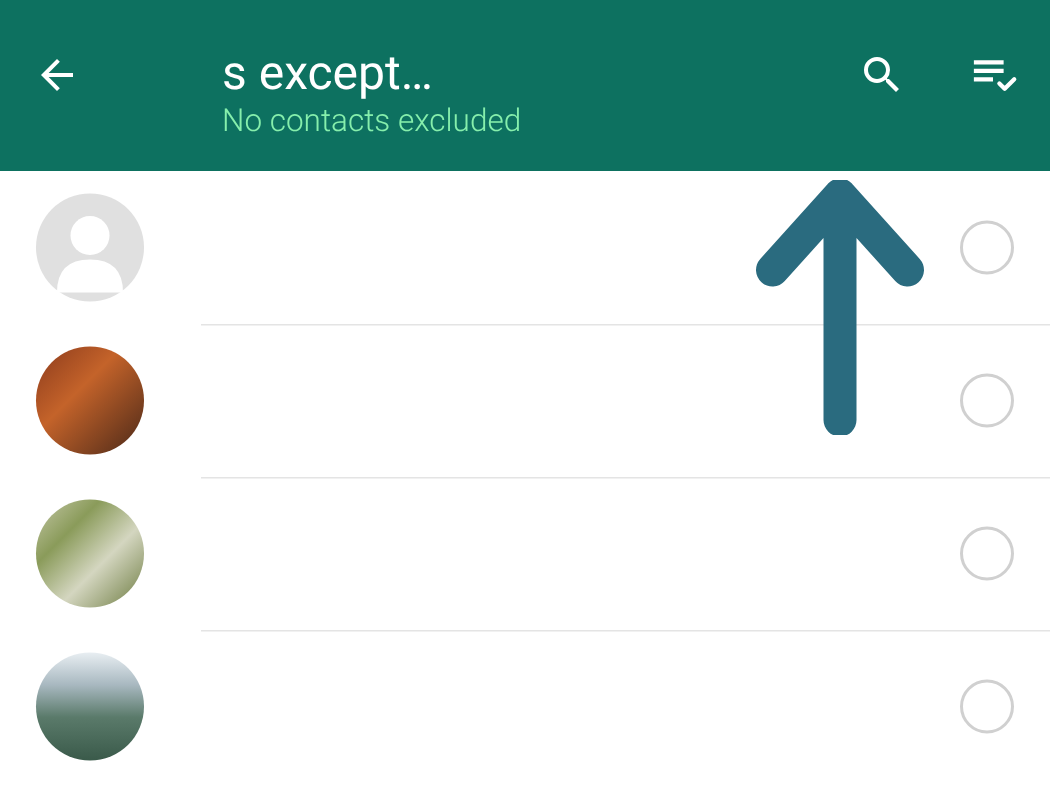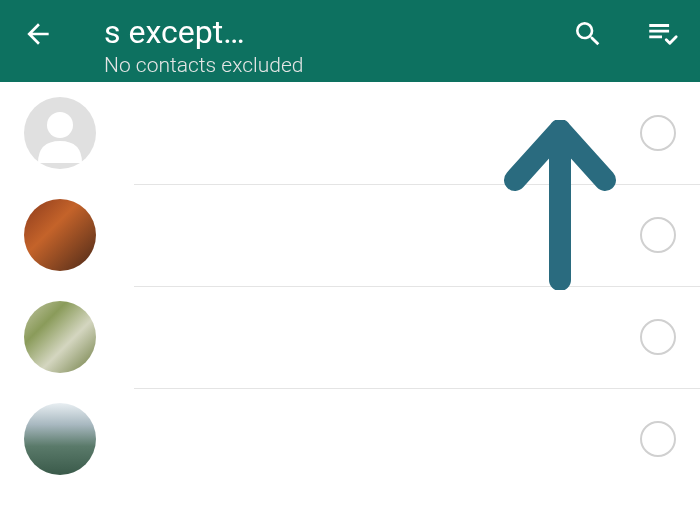--- a/index.html
+++ b/index.html
@@ -10,25 +10,26 @@
     body {
       font-family: -apple-system, BlinkMacSystemFont, 'Segoe UI', Roboto, sans-serif;
       width: 700px;
       height: 525px;
       overflow: hidden;
       background: #fff;
       position: relative;
     }
     .header {
       background: #0d7160;
-      height: 82px;
+      height: 114px;
       display: flex;
       align-items: center;
       padding: 0 20px;
       color: #fff;
+      gap: 44px;
     }
     .back-arrow {
       width: 36px;
       height: 36px;
       display: flex;
       align-items: center;
       justify-content: center;
       margin-right: 48px;
       margin-top:-15px;
       cursor: pointer;
@@ -50,21 +51,21 @@
       color: #fff;
     }
     .title-secondary {
       font-size: 32px;
       font-weight: 400;
       color: #fff;
     }
     .subtitle {
       font-size: 21px;
       font-weight: 300;
-      color: #e5e5e5;
+      color: #86efac;
       margin-top: 2px;
     }
     .header-actions {
       display: flex;
       align-items: center;
       gap: 38px;
       margin-top:-15px;
     }
     .search-icon, .select-all-icon {
       width: 36px;

